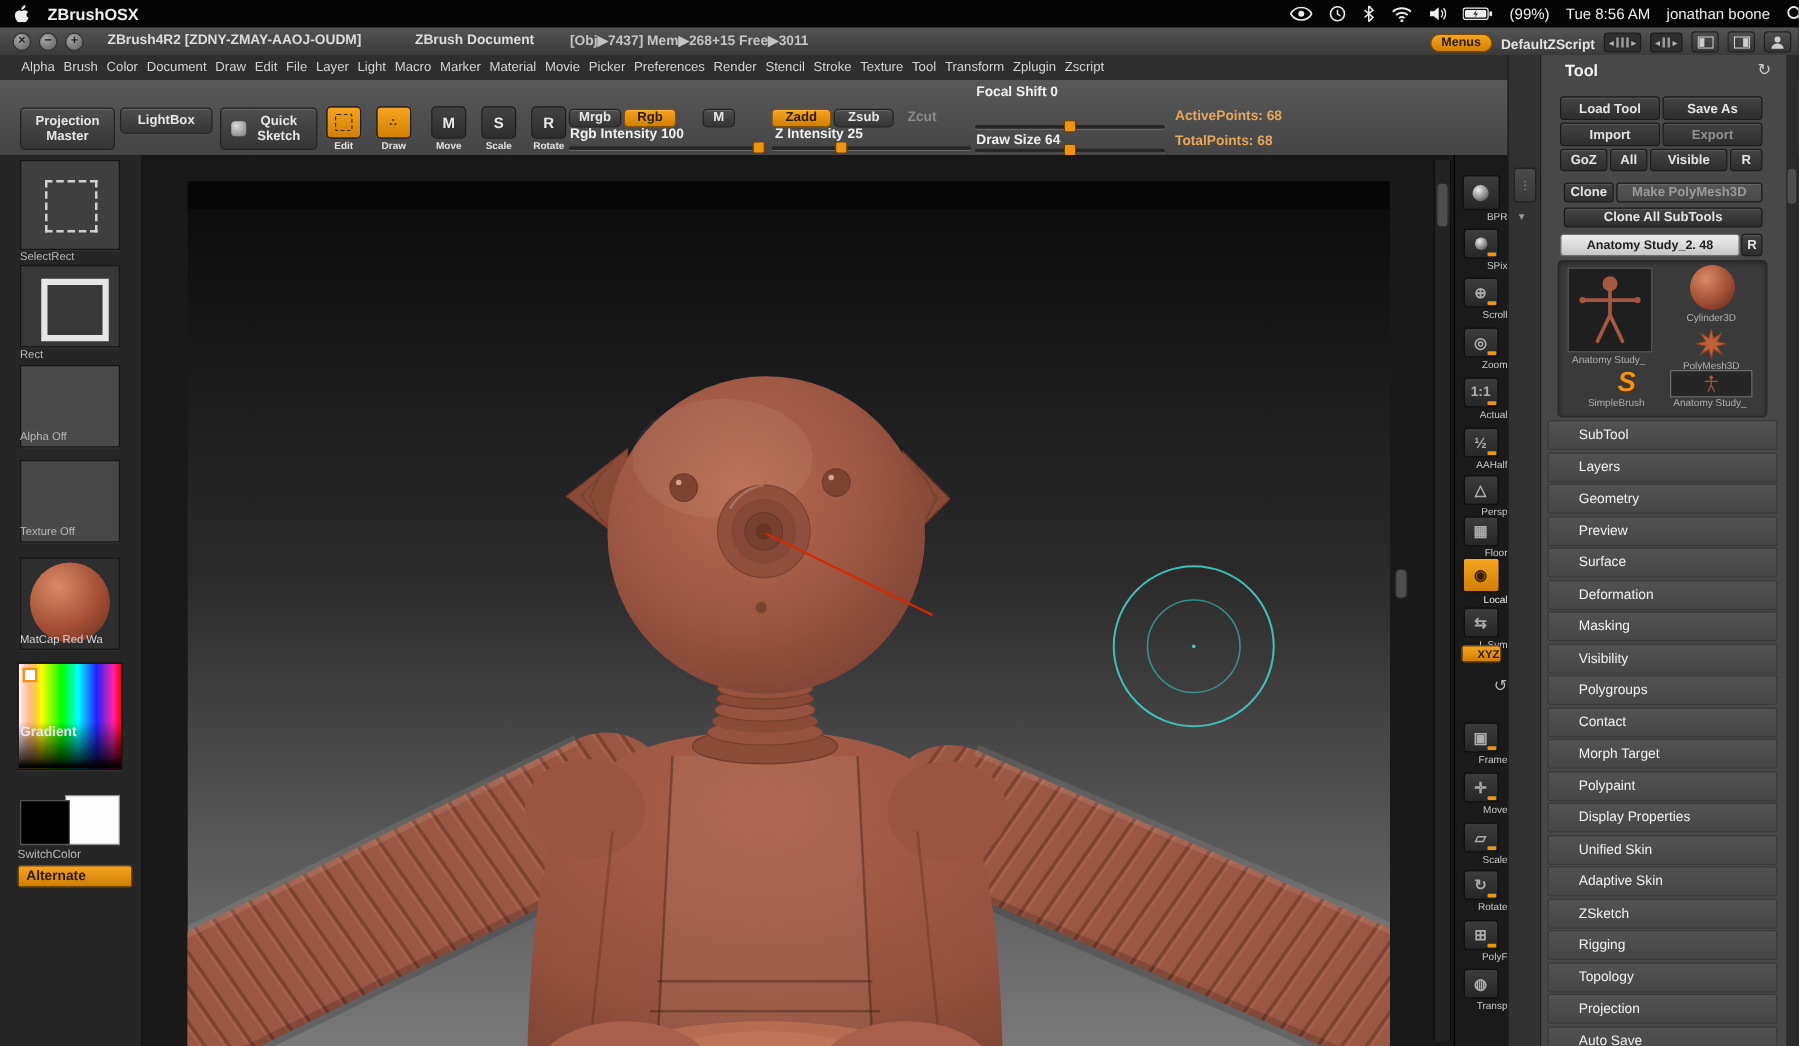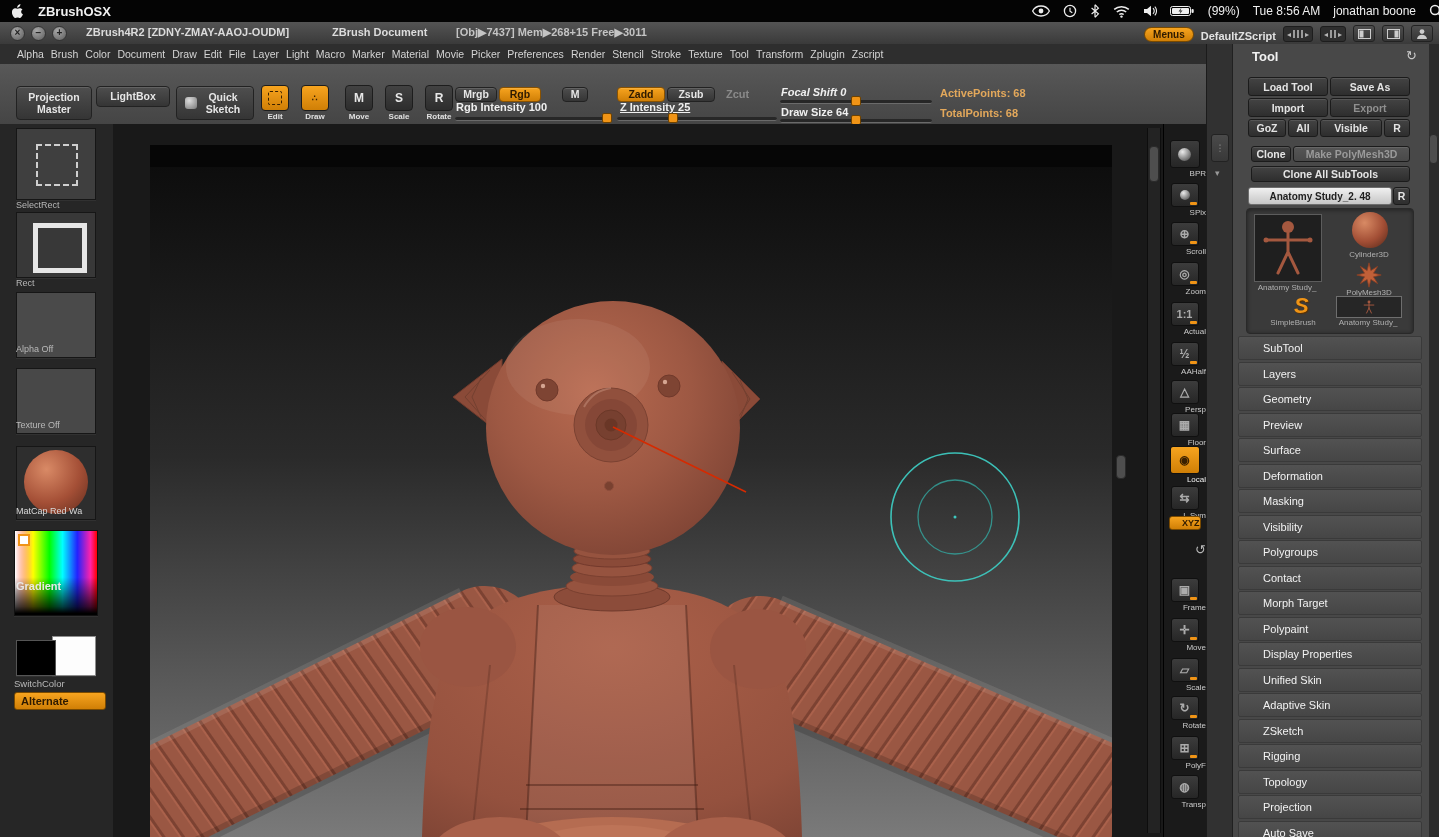--- a/index.html
+++ b/index.html
@@ -304,25 +304,25 @@
   <div class="zbtn" style="left:455px;top:87px;width:40px;height:13px;">Mrgb</div>
   <div class="zbtn orange" style="left:499px;top:87px;width:40px;height:13px;">Rgb</div>
   <div class="zbtn" style="left:562px;top:87px;width:24px;height:13px;">M</div>
   <span class="slider-label" style="left:456px;top:101px;">Rgb Intensity 100</span>
   <div class="slider-track" style="left:455px;top:117px;width:156px;"></div>
   <div class="slider-handle" style="left:602px;top:113px;"></div>
 
   <div class="zbtn orange" style="left:617px;top:87px;width:46px;height:13px;">Zadd</div>
   <div class="zbtn" style="left:667px;top:87px;width:46px;height:13px;">Zsub</div>
   <span class="dimlabel" style="left:726px;top:88px;">Zcut</span>
-  <span class="slider-label" style="left:620px;top:101px;text-decoration:underline;">Z Intensity 25</span>
+  <span class="slider-label" style="left:620px;top:101px;">Z Intensity 25</span>
   <div class="slider-track" style="left:617px;top:117px;width:160px;"></div>
   <div class="slider-handle" style="left:668px;top:113px;"></div>
 
-  <span class="slider-label" style="left:781px;top:86px;font-style:italic;">Focal Shift 0</span>
+  <span class="slider-label" style="left:781px;top:68px;">Focal Shift 0</span>
   <div class="slider-track" style="left:780px;top:100px;width:152px;"></div>
   <div class="slider-handle" style="left:851px;top:96px;"></div>
   <span class="slider-label" style="left:781px;top:106px;">Draw Size 64</span>
   <div class="slider-track" style="left:780px;top:119px;width:152px;"></div>
   <div class="slider-handle" style="left:851px;top:115px;"></div>
 
   <span class="points-text" style="left:940px;top:87px;">ActivePoints: 68</span>
   <span class="points-text" style="left:940px;top:107px;">TotalPoints: 68</span>
 
   <div class="leftstrip abs"></div>

